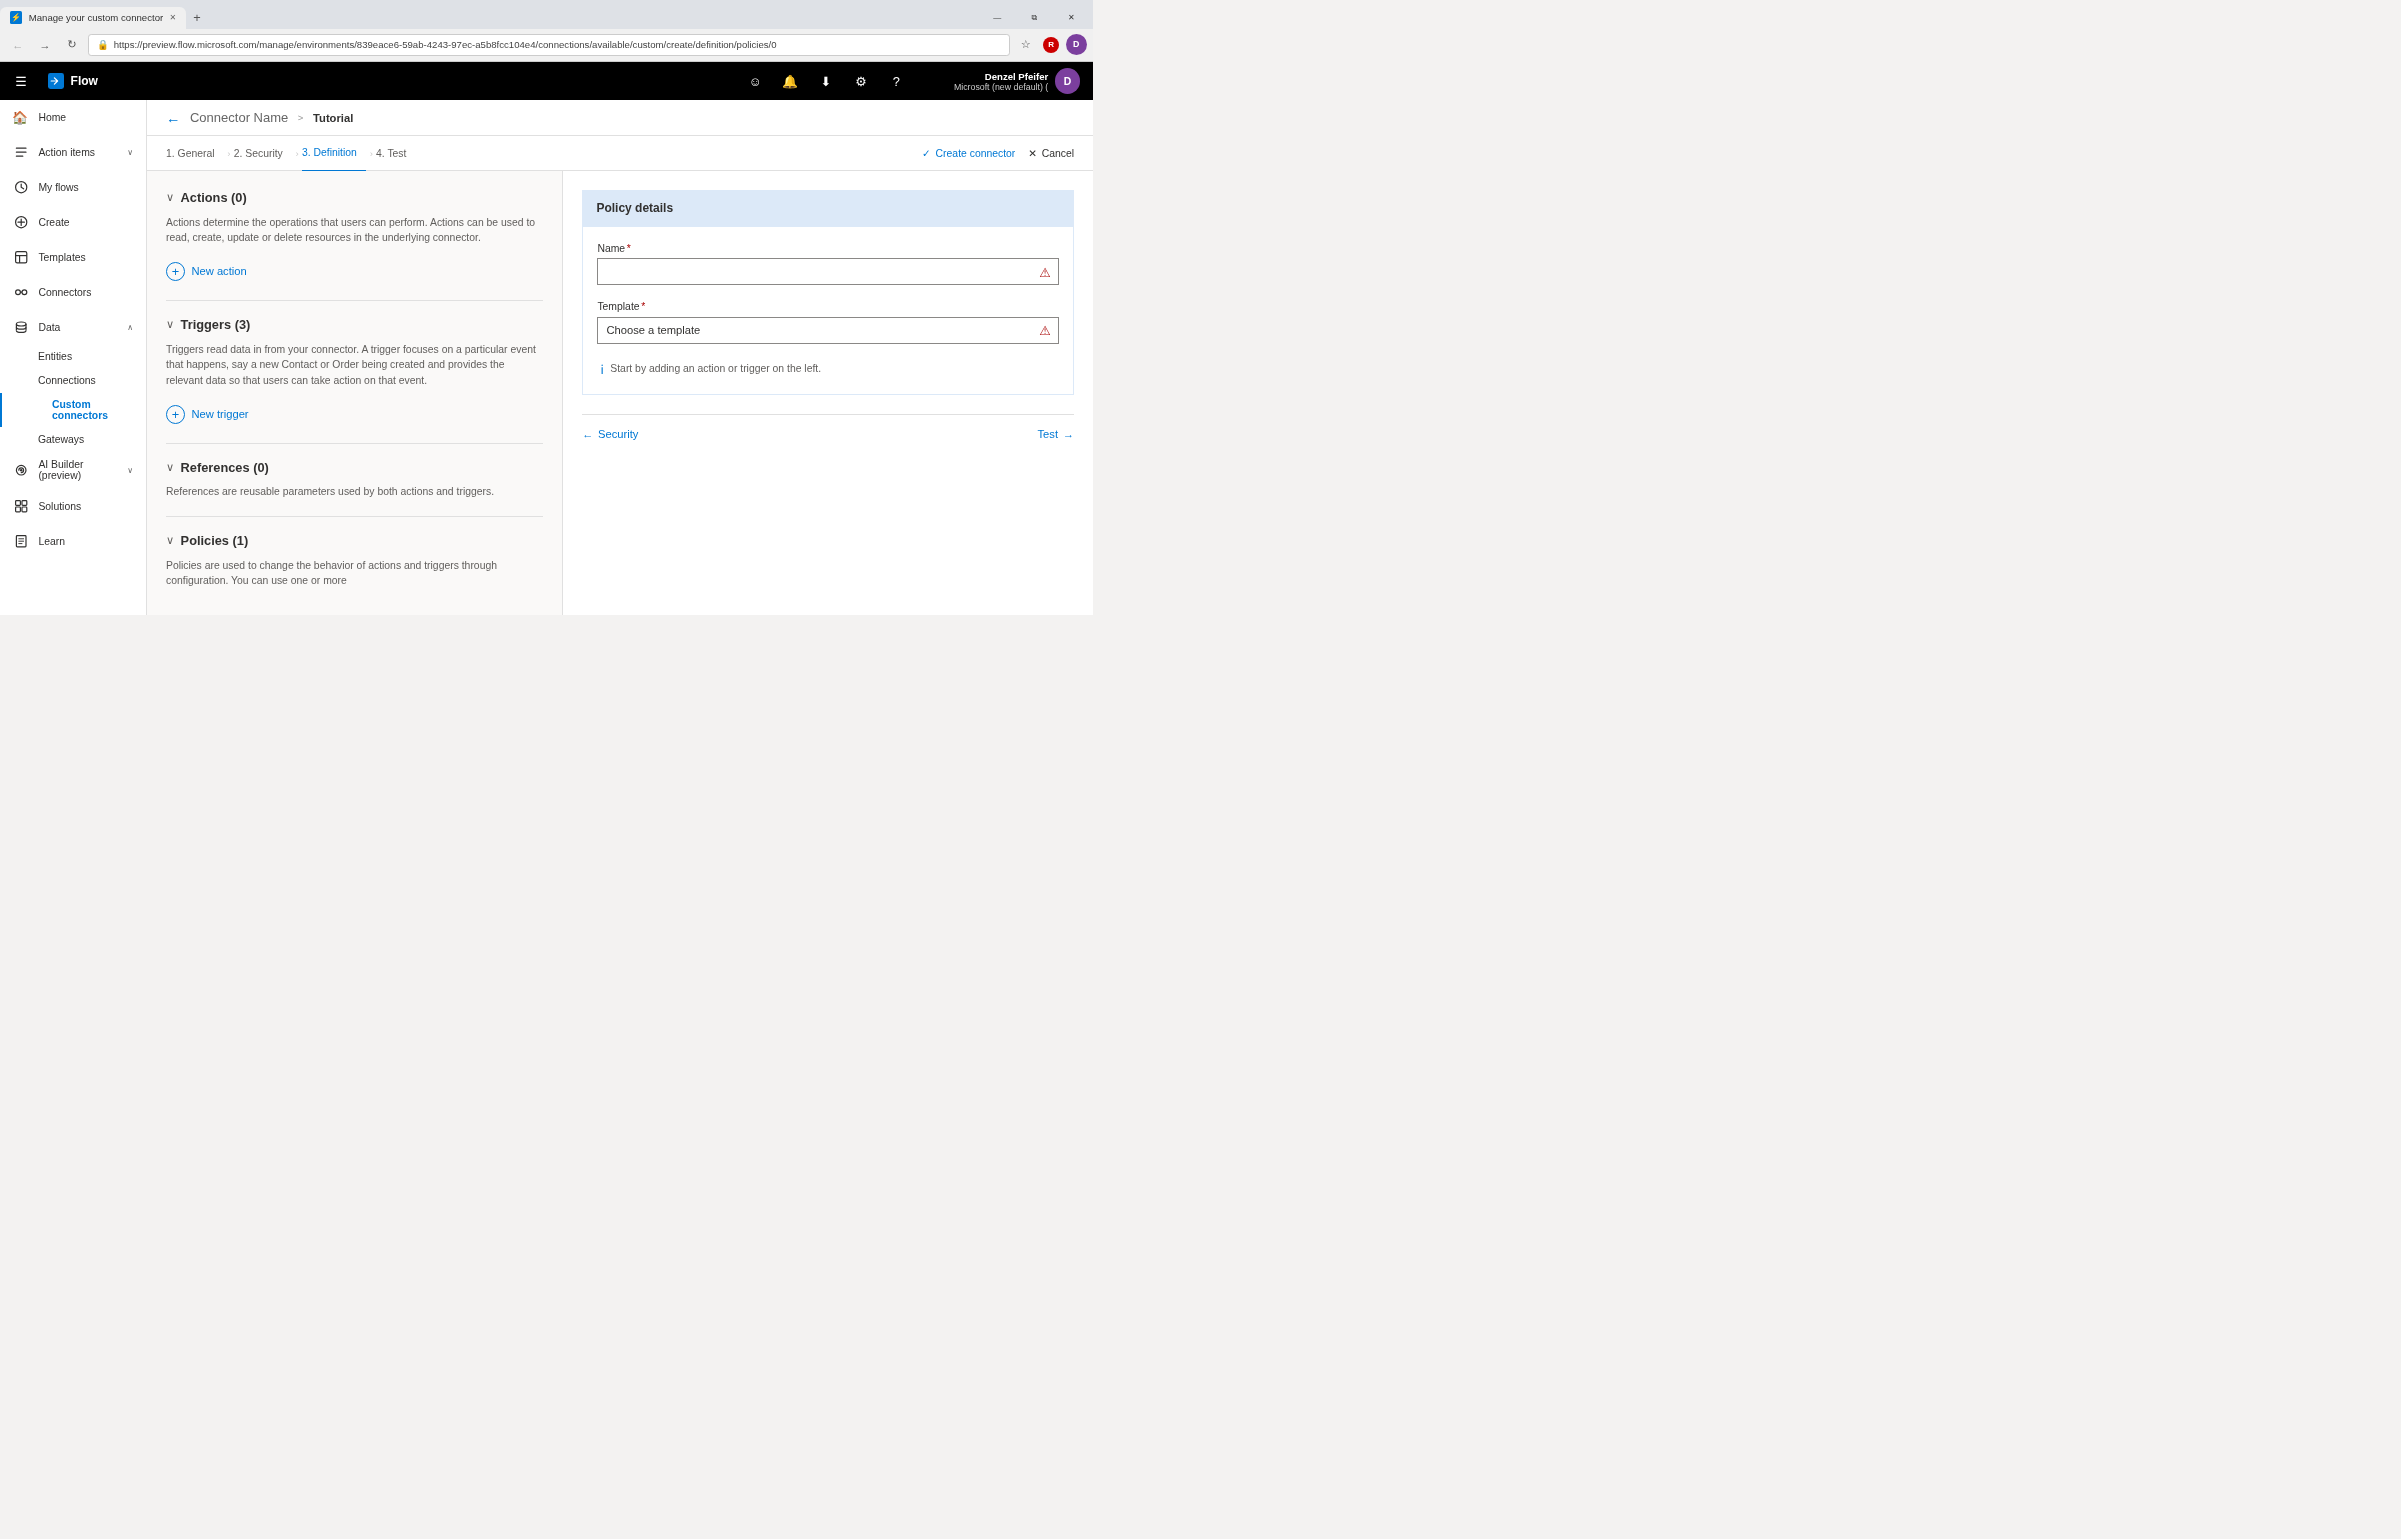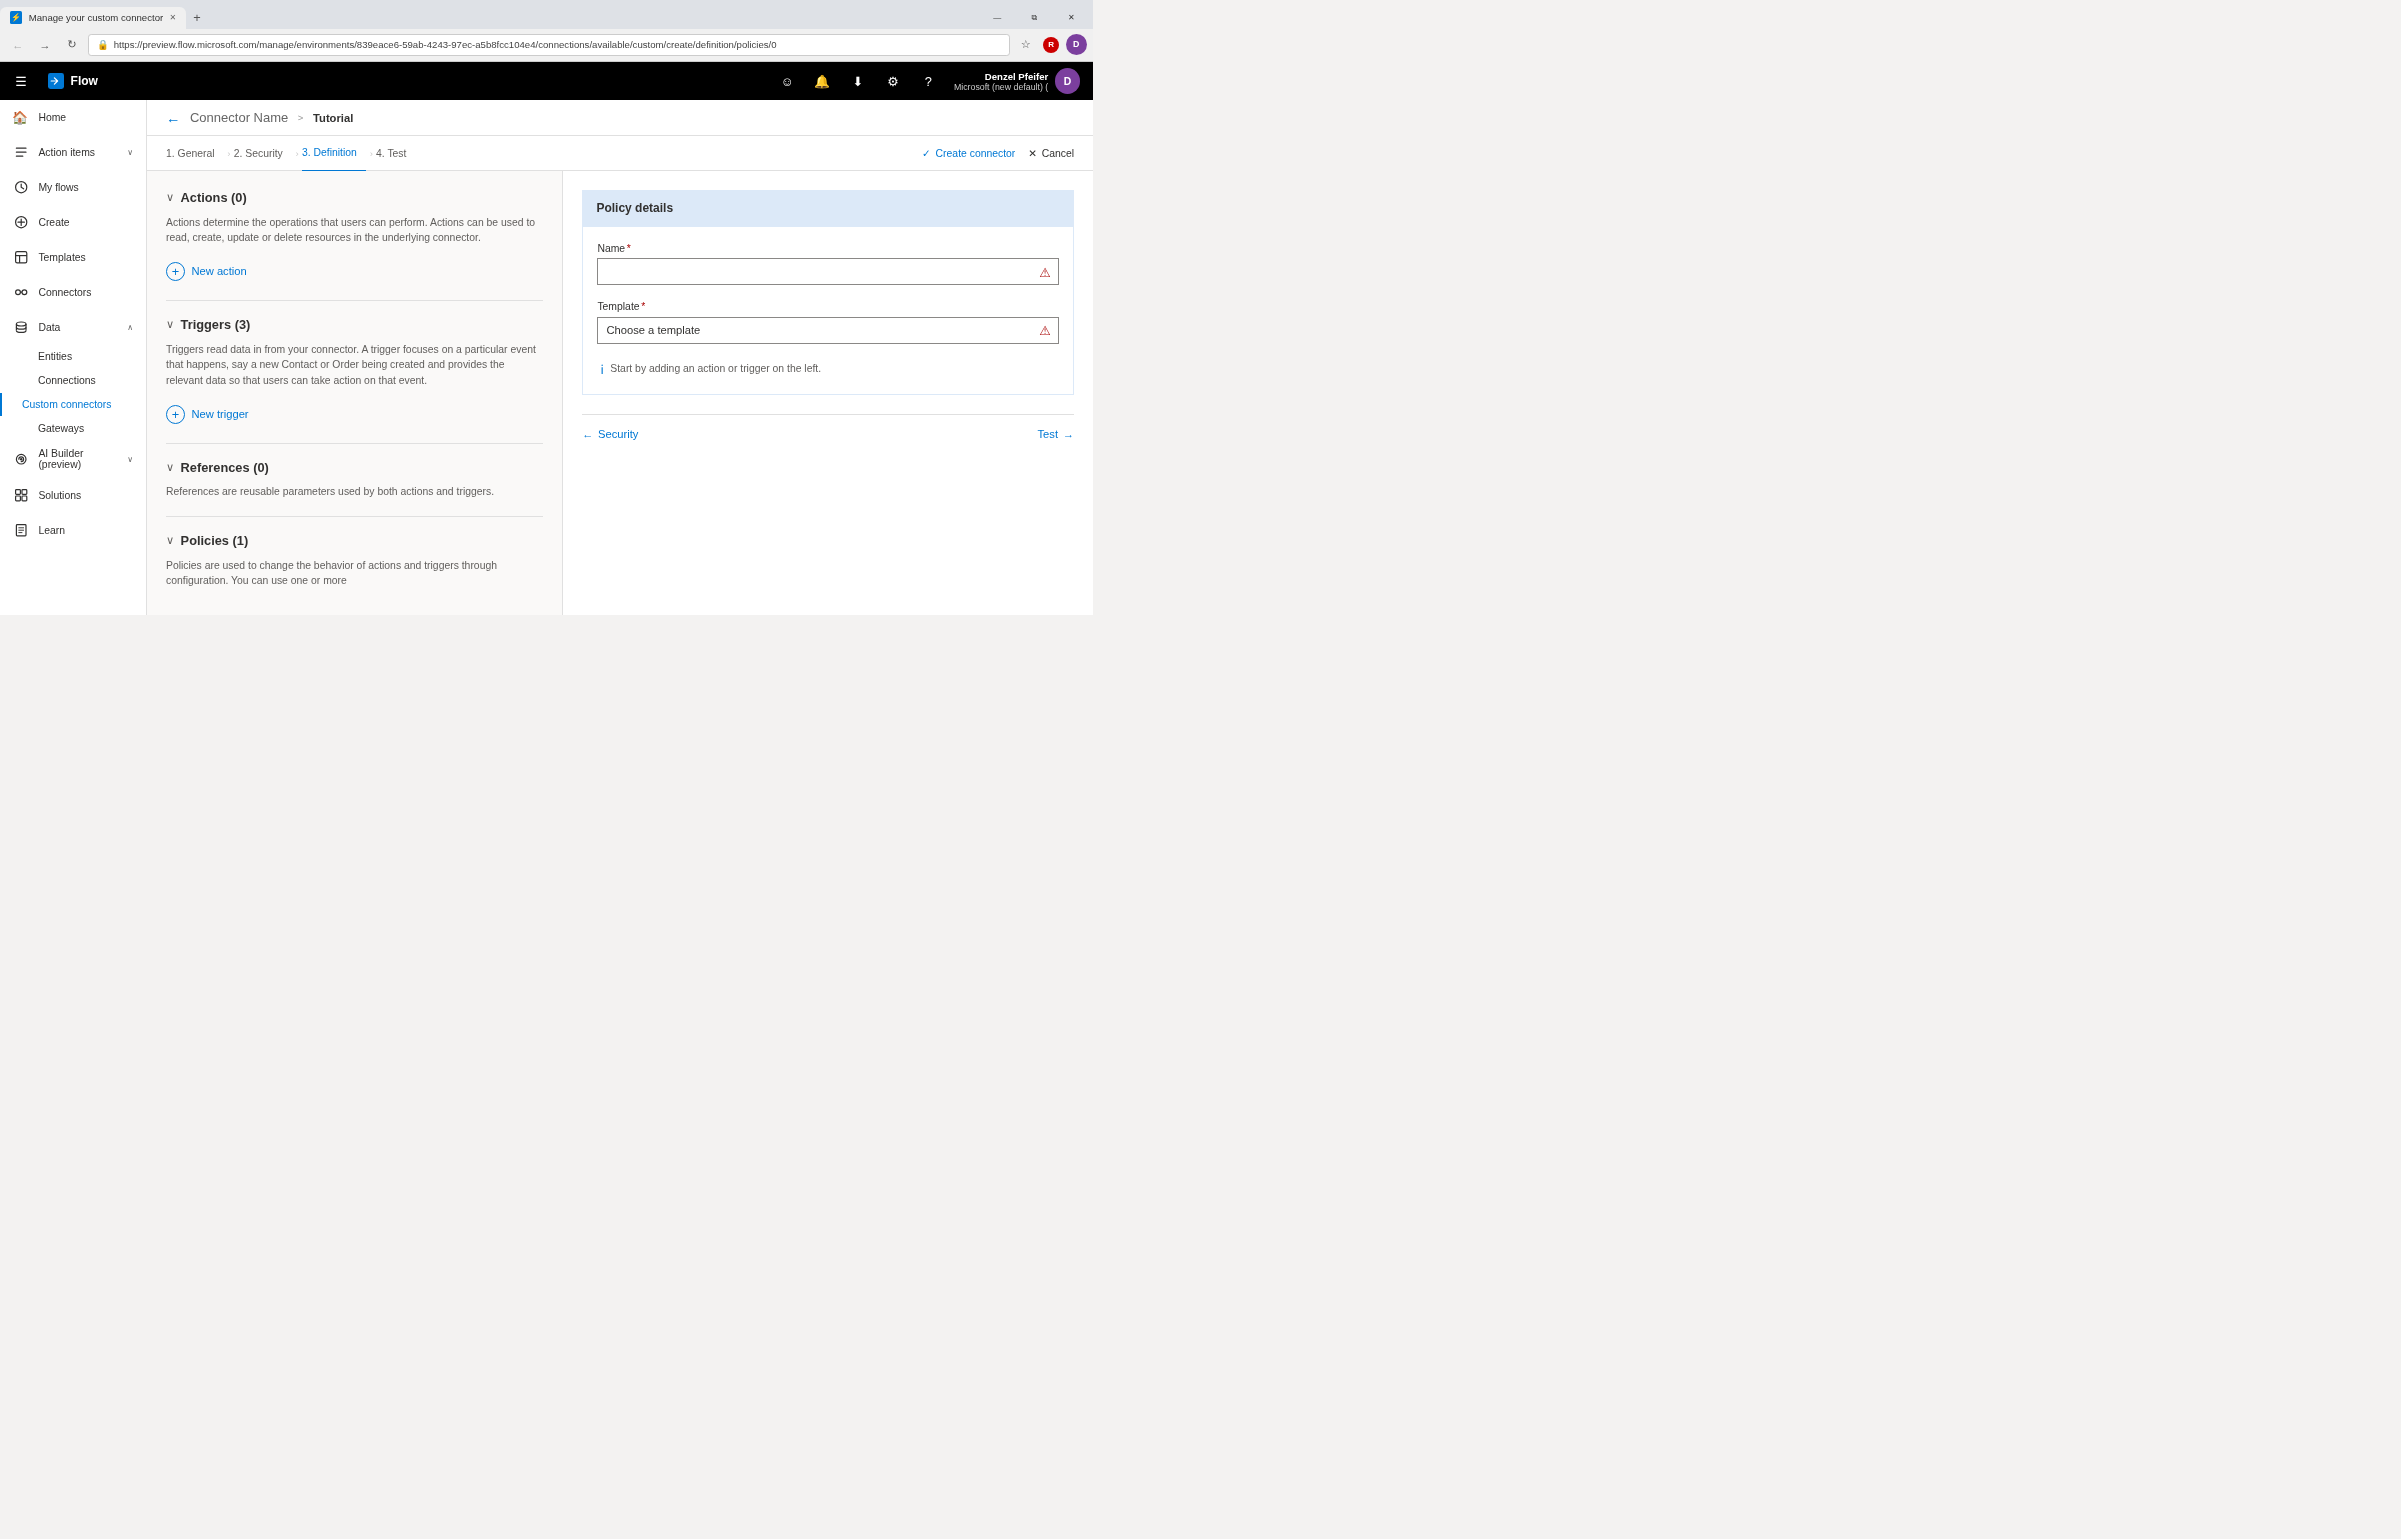--- a/index.html
+++ b/index.html
@@ -33,34 +33,34 @@
     .top-nav { background: #000; color: white; display: flex; align-items: center; height: 38px; padding: 0 6.4px; gap: 6.4px; }
     .hamburger { width: 29px; height: 29px; display: flex; align-items: center; justify-content: center; cursor: pointer; color: white; font-size: 12.8px; }
     .app-logo { display: flex; align-items: center; gap: 6.4px; padding: 0 6.4px; }
     .app-logo-icon { width: 16px; height: 16px; }
     .app-logo-text { font-size: 12px; color: white; font-weight: 600; }
     .top-nav-icons { margin-left: auto; display: flex; align-items: center; gap: 3.2px; }
     .top-nav-icon { width: 32px; height: 32px; display: flex; align-items: center; justify-content: center; cursor: pointer; color: white; font-size: 12.8px; border-radius: 3.2px; }
     .top-nav-user { display: flex; align-items: center; gap: 6.4px; padding: 0 6.4px; color: white; cursor: pointer; }
     .top-nav-user-info { text-align: right; }
     .top-nav-user-name { font-size: 9.6px; font-weight: 600; }
-    .top-nav-user-env { font-size: 8.8px; color: #ccc; }
+    .top-nav-user-env { font-size: 8.8px; color: #ccc; margin-left: 32px; }
     .top-nav-user-avatar { width: 25.6px; height: 25.6px; border-radius: 50%; background: #7b3f9e; display: flex; align-items: center; justify-content: center; font-size: 10.4px; font-weight: bold; }
 
     
     .main-layout { display: flex; flex: 1; overflow: hidden; }
 
     
     .sidebar { width: 147px; background: white; border-right: 0.8px solid #e0e0e0; display: flex; flex-direction: column; overflow-y: auto; flex-shrink: 0; }
     .sidebar-item { display: flex; align-items: center; padding: 8px 12.8px; cursor: pointer; color: #323130; font-size: 10.4px; gap: 9.6px; min-height: 35px; }
     .sidebar-item-icon { width: 16px; height: 16px; display: flex; align-items: center; justify-content: center; font-size: 12.8px; flex-shrink: 0; }
     .sidebar-item-label { flex: 1; }
     .sidebar-item-chevron { font-size: 8px; color: #666; }
     .sidebar-sub-item { padding: 6.4px 12.8px 6.4px 38px; cursor: pointer; color: #323130; font-size: 10.4px; }
-    .sidebar-sub-item.active { color: #0078d4; font-weight: 400; border-left: 2.4px solid #0078d4; padding-left: 20px; }
+    .sidebar-sub-item.active { color: #0078d4; font-weight: 700; border-left: 2.4px solid #0078d4; padding-left: 50px; }
 
     
     .content-area { flex: 1; display: flex; flex-direction: column; overflow: hidden; background: white; }
 
     
     .page-header { display: flex; align-items: center; padding: 9.6px 19px; border-bottom: 0.8px solid #e0e0e0; gap: 9.6px; background: white; }
     .back-btn { color: #0078d4; cursor: pointer; font-size: 14.4px; display: flex; align-items: center; }
     .breadcrumb-connector { color: #666; font-size: 13px; cursor: pointer; }
     .breadcrumb-sep { color: #999; font-size: 9.6px; }
     .breadcrumb-current { font-size: 11.2px; color: #323130; font-weight: 600; }

